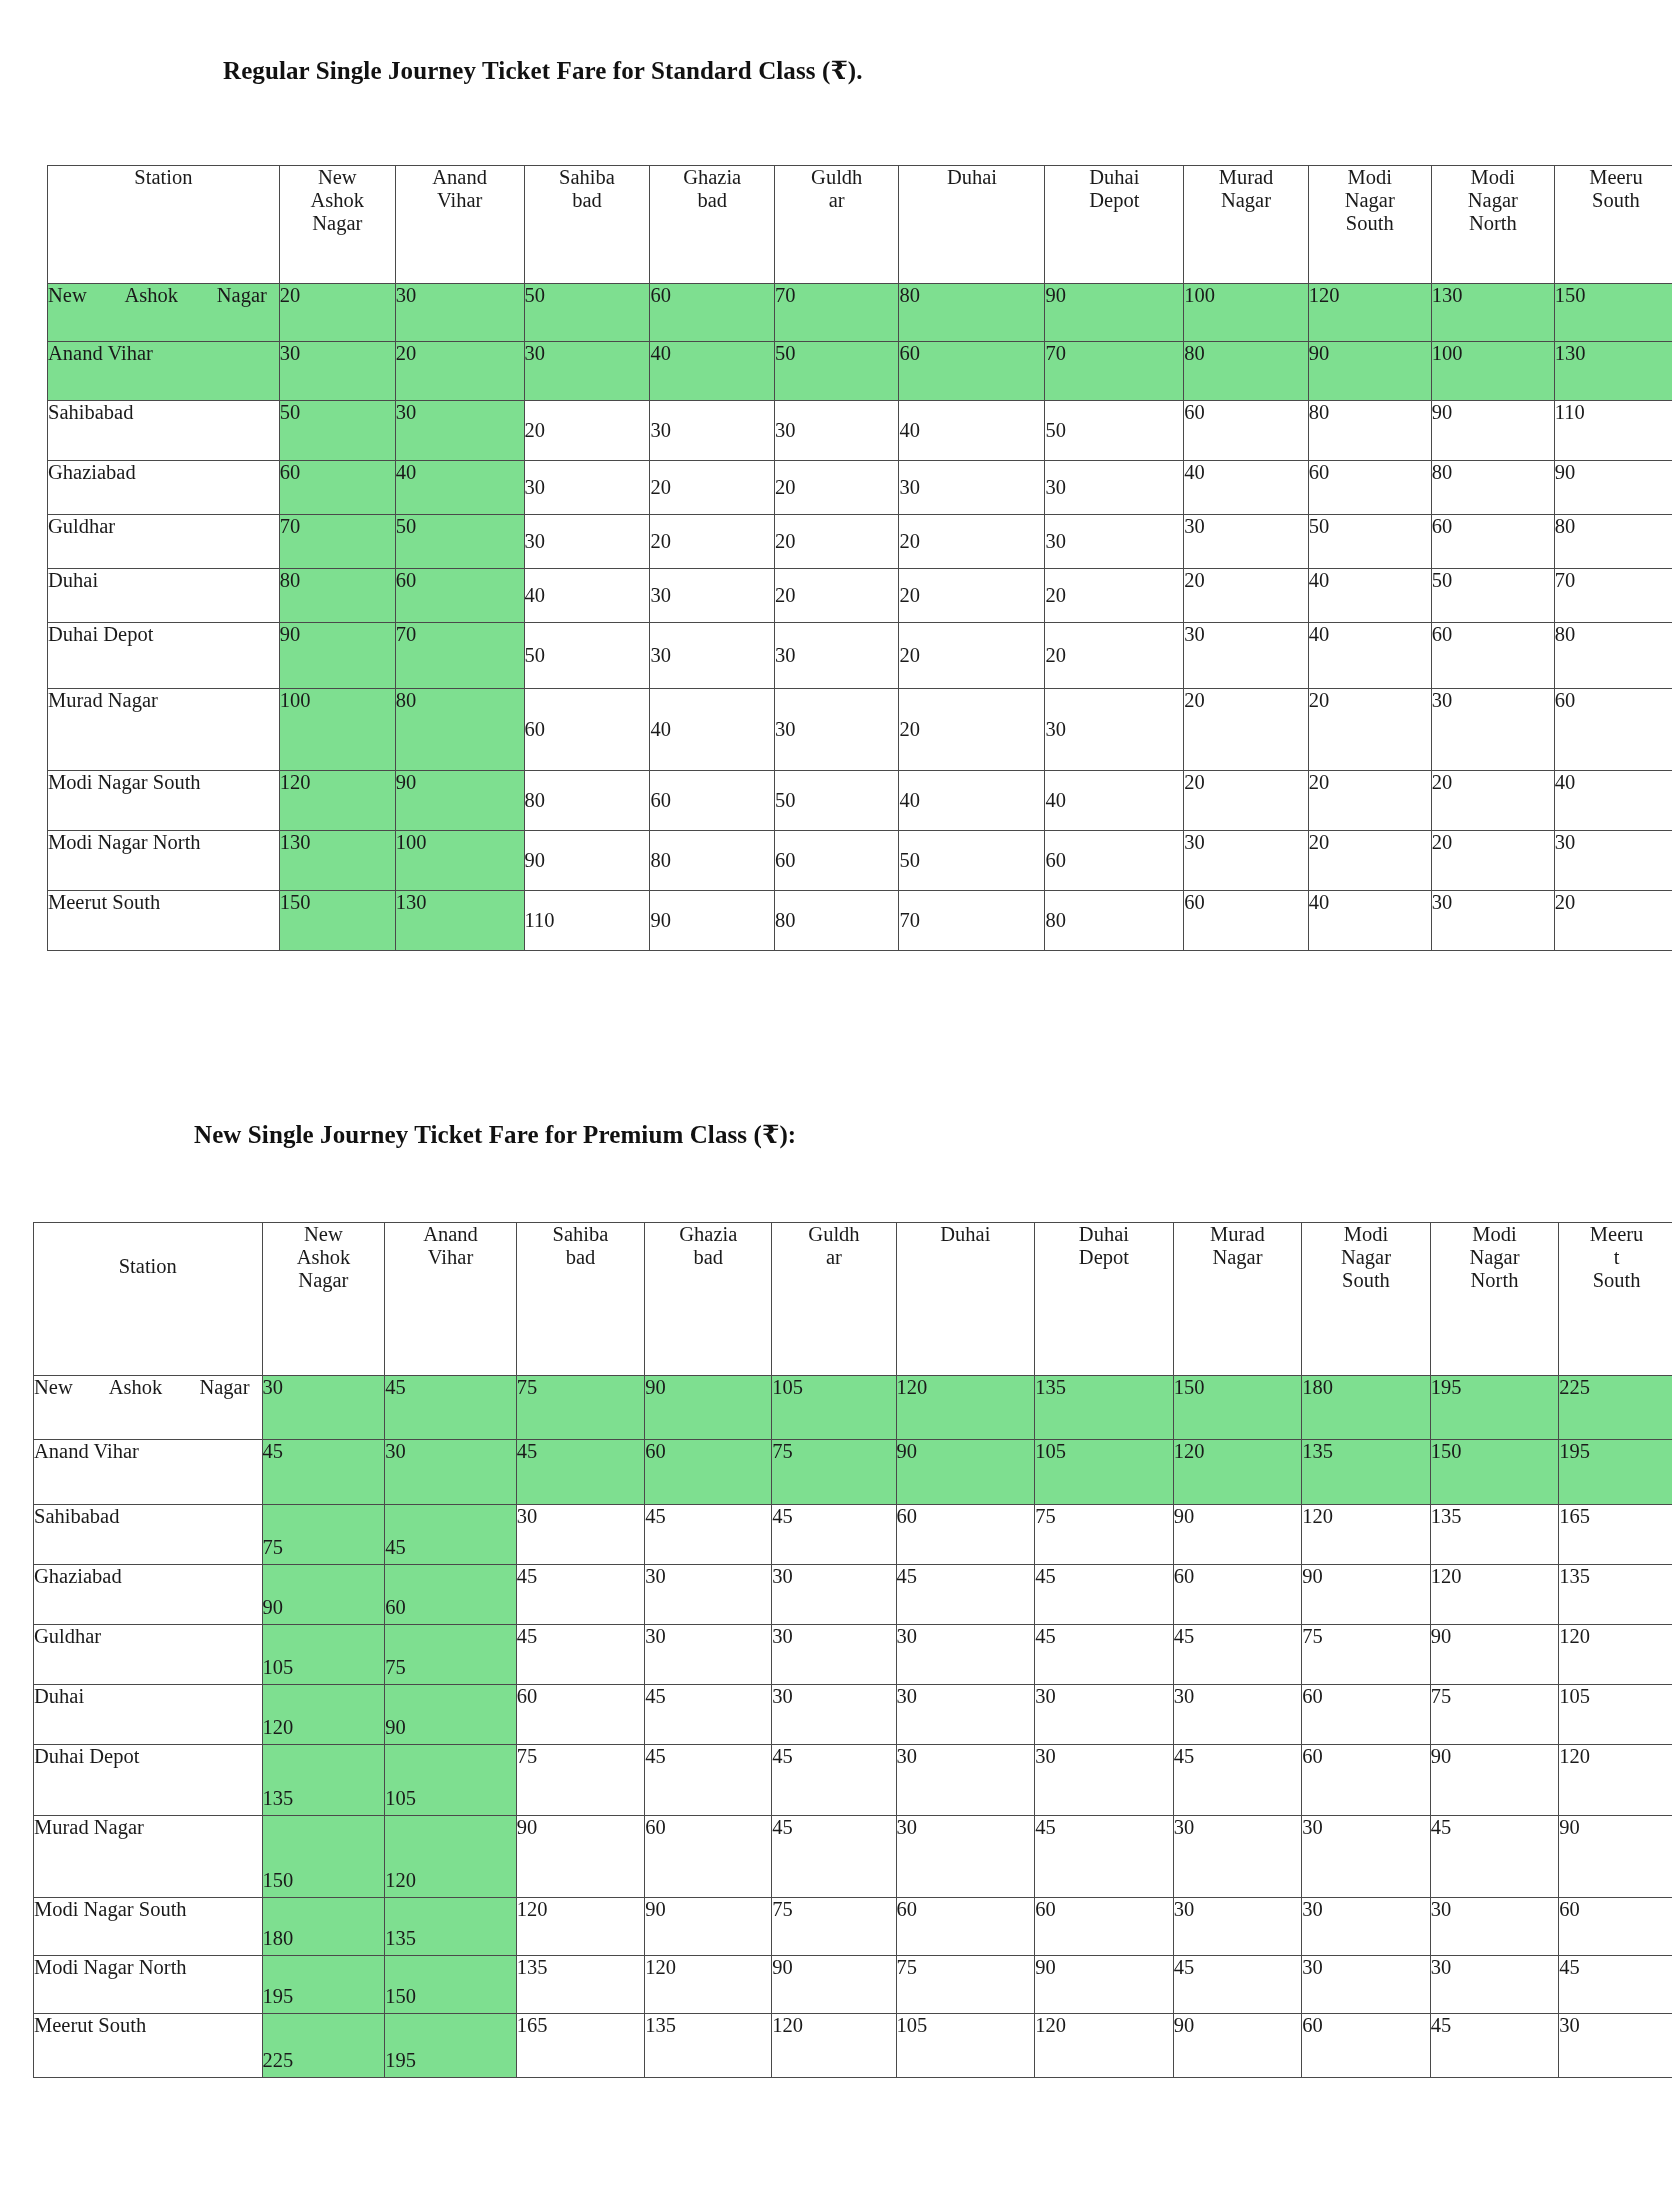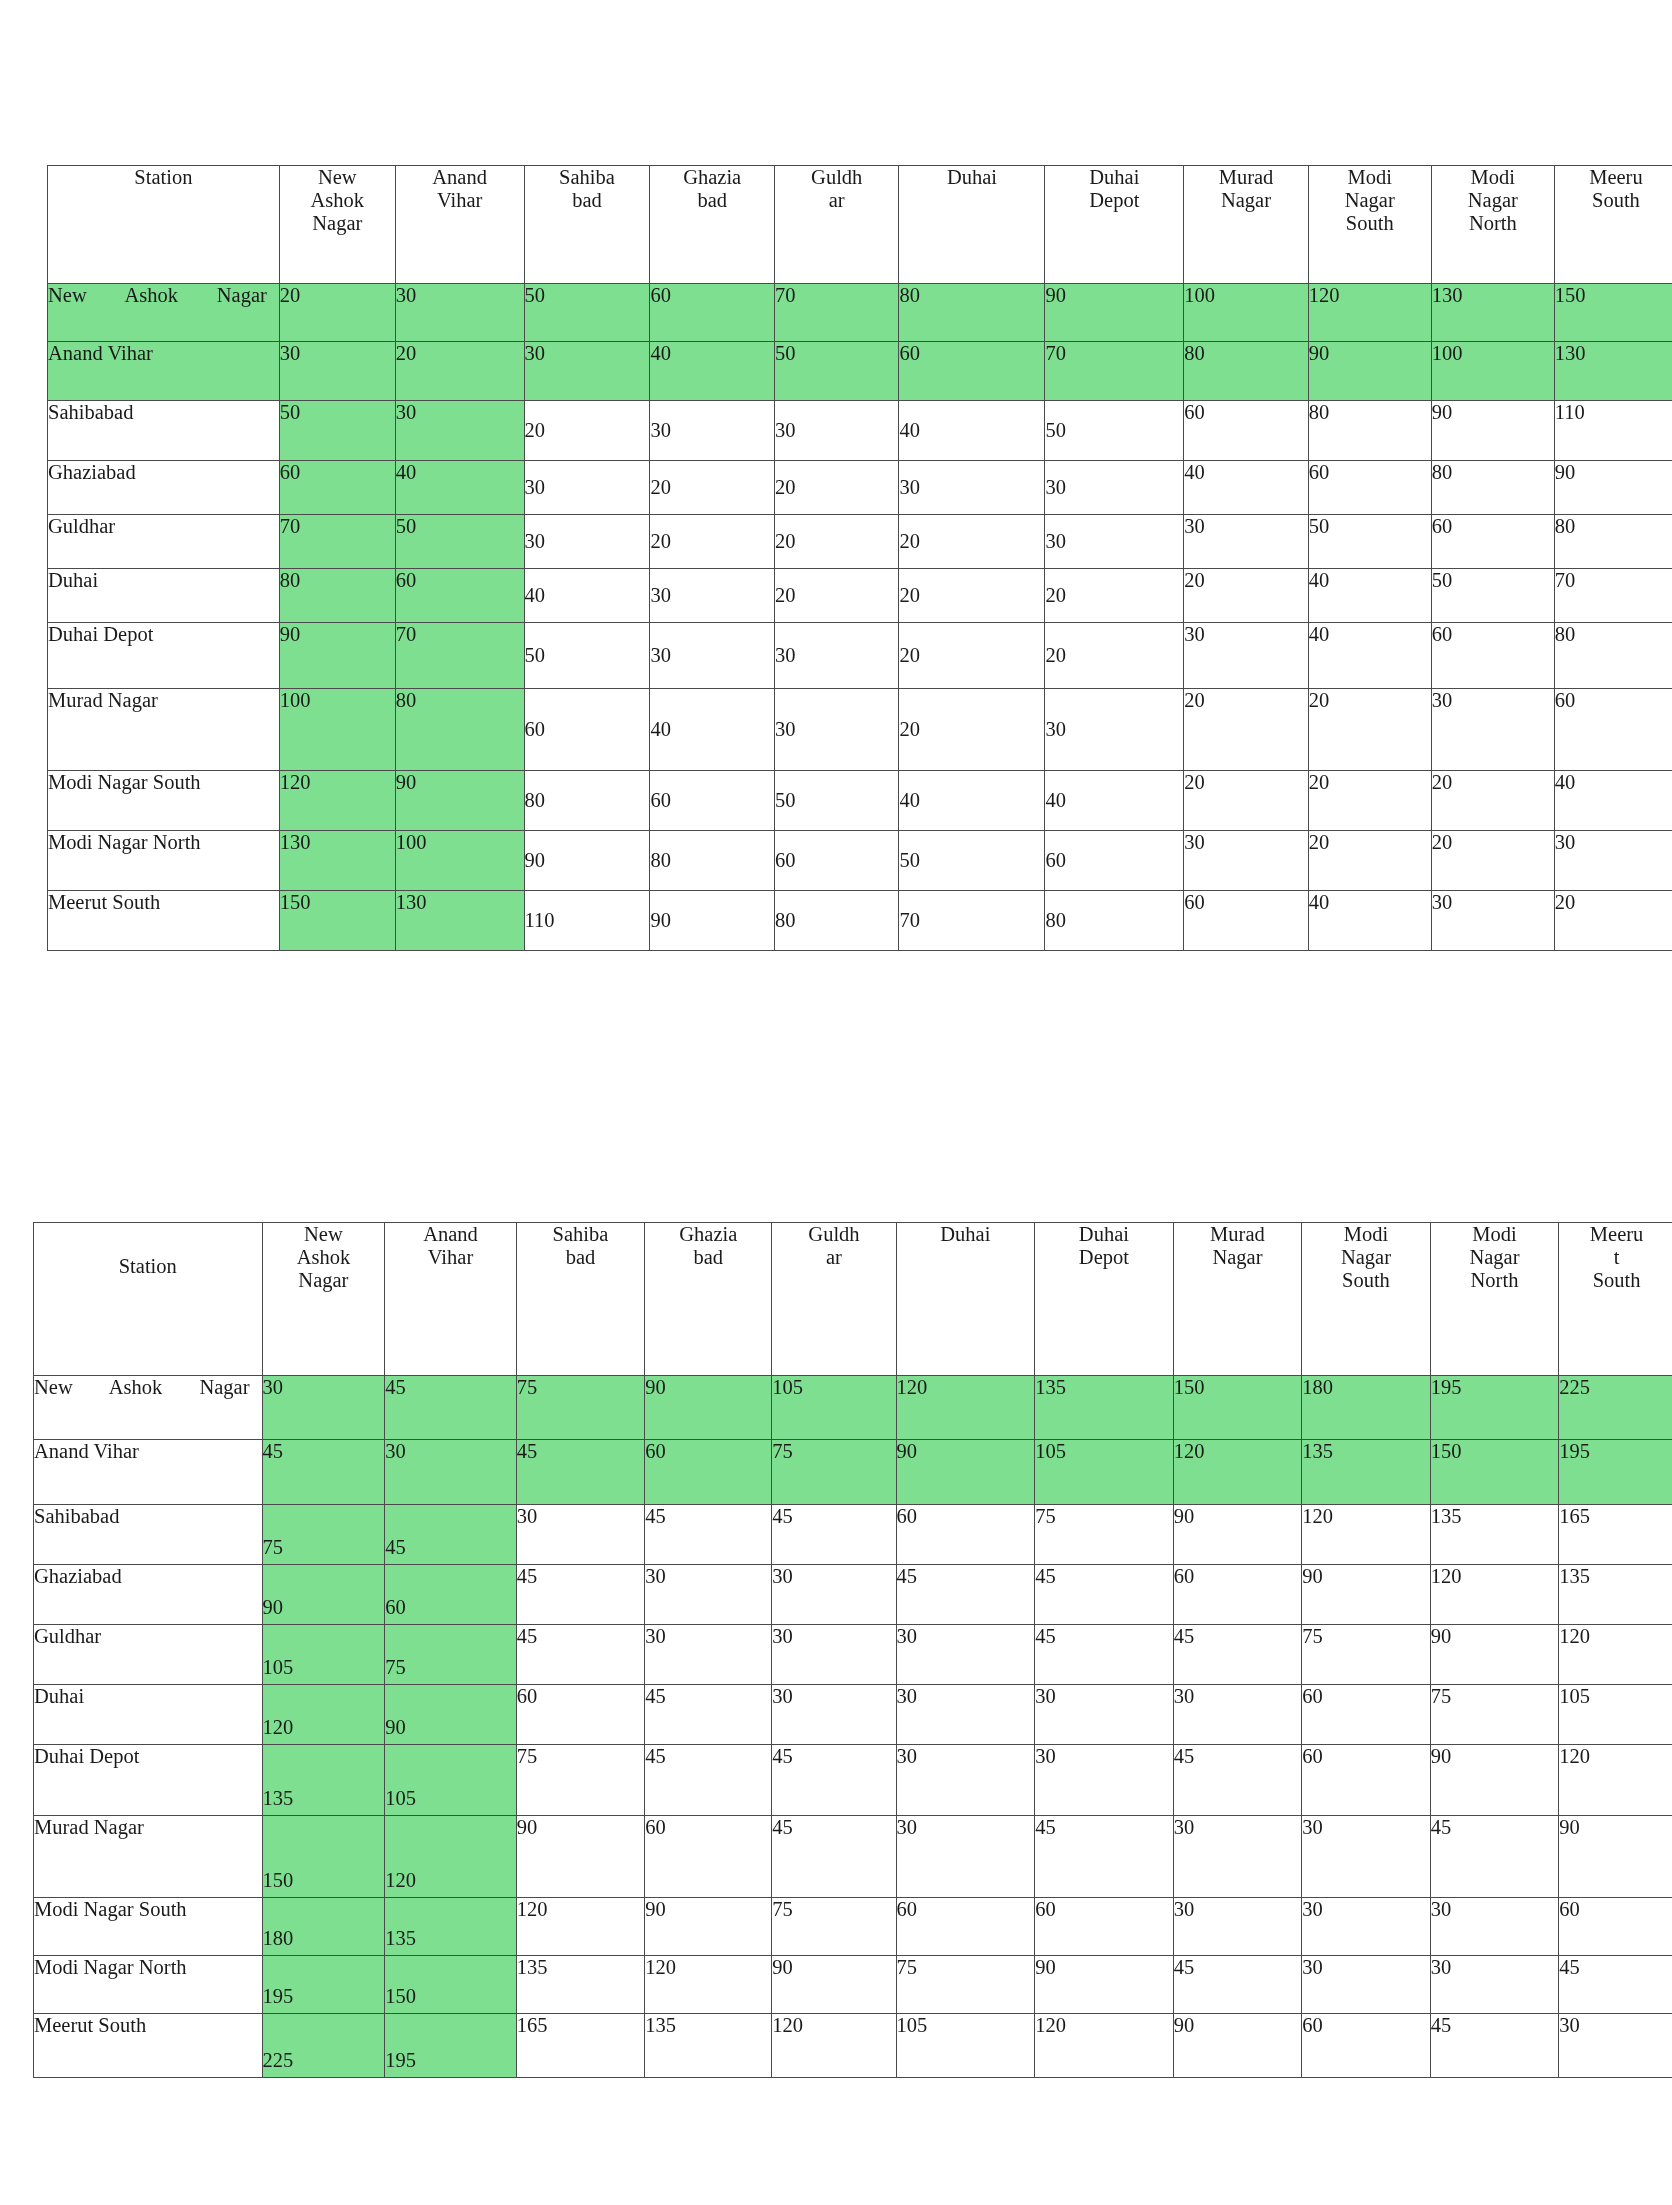--- a/index.html
+++ b/index.html
@@ -99,20 +99,21 @@
     width: 1642px;
   }
   #table-premium .hdr-row th { height: 120px; }
   #table-premium .hdr-station { padding-top: 32px; }
 </style>
 </head>
 <body>
 
 <div class="page">
 
+  <div class="title" id="title-standard">Regular Single Journey Ticket Fare for Standard Class (₹).</div>
 
   <table class="fare-table" id="table-standard">
     <colgroup id="cg-standard">
         <col style="width: 162px;">
         <col style="width: 81px;">
         <col style="width: 90px;">
         <col style="width: 88px;">
         <col style="width: 87px;">
         <col style="width: 87px;">
         <col style="width: 102px;">
@@ -289,20 +290,21 @@
           <td class="val mid">70</td>
           <td class="val mid">80</td>
           <td class="val">60</td>
           <td class="val">40</td>
           <td class="val">30</td>
           <td class="val">20</td>
         </tr>
       </tbody>
   </table>
 
+  <div class="title" id="title-premium">New Single Journey Ticket Fare for Premium Class (₹):</div>
 
   <table class="fare-table" id="table-premium">
     <colgroup id="cg-premium">
         <col style="width: 160px;">
         <col style="width: 86px;">
         <col style="width: 92px;">
         <col style="width: 90px;">
         <col style="width: 89px;">
         <col style="width: 87px;">
         <col style="width: 97px;">

